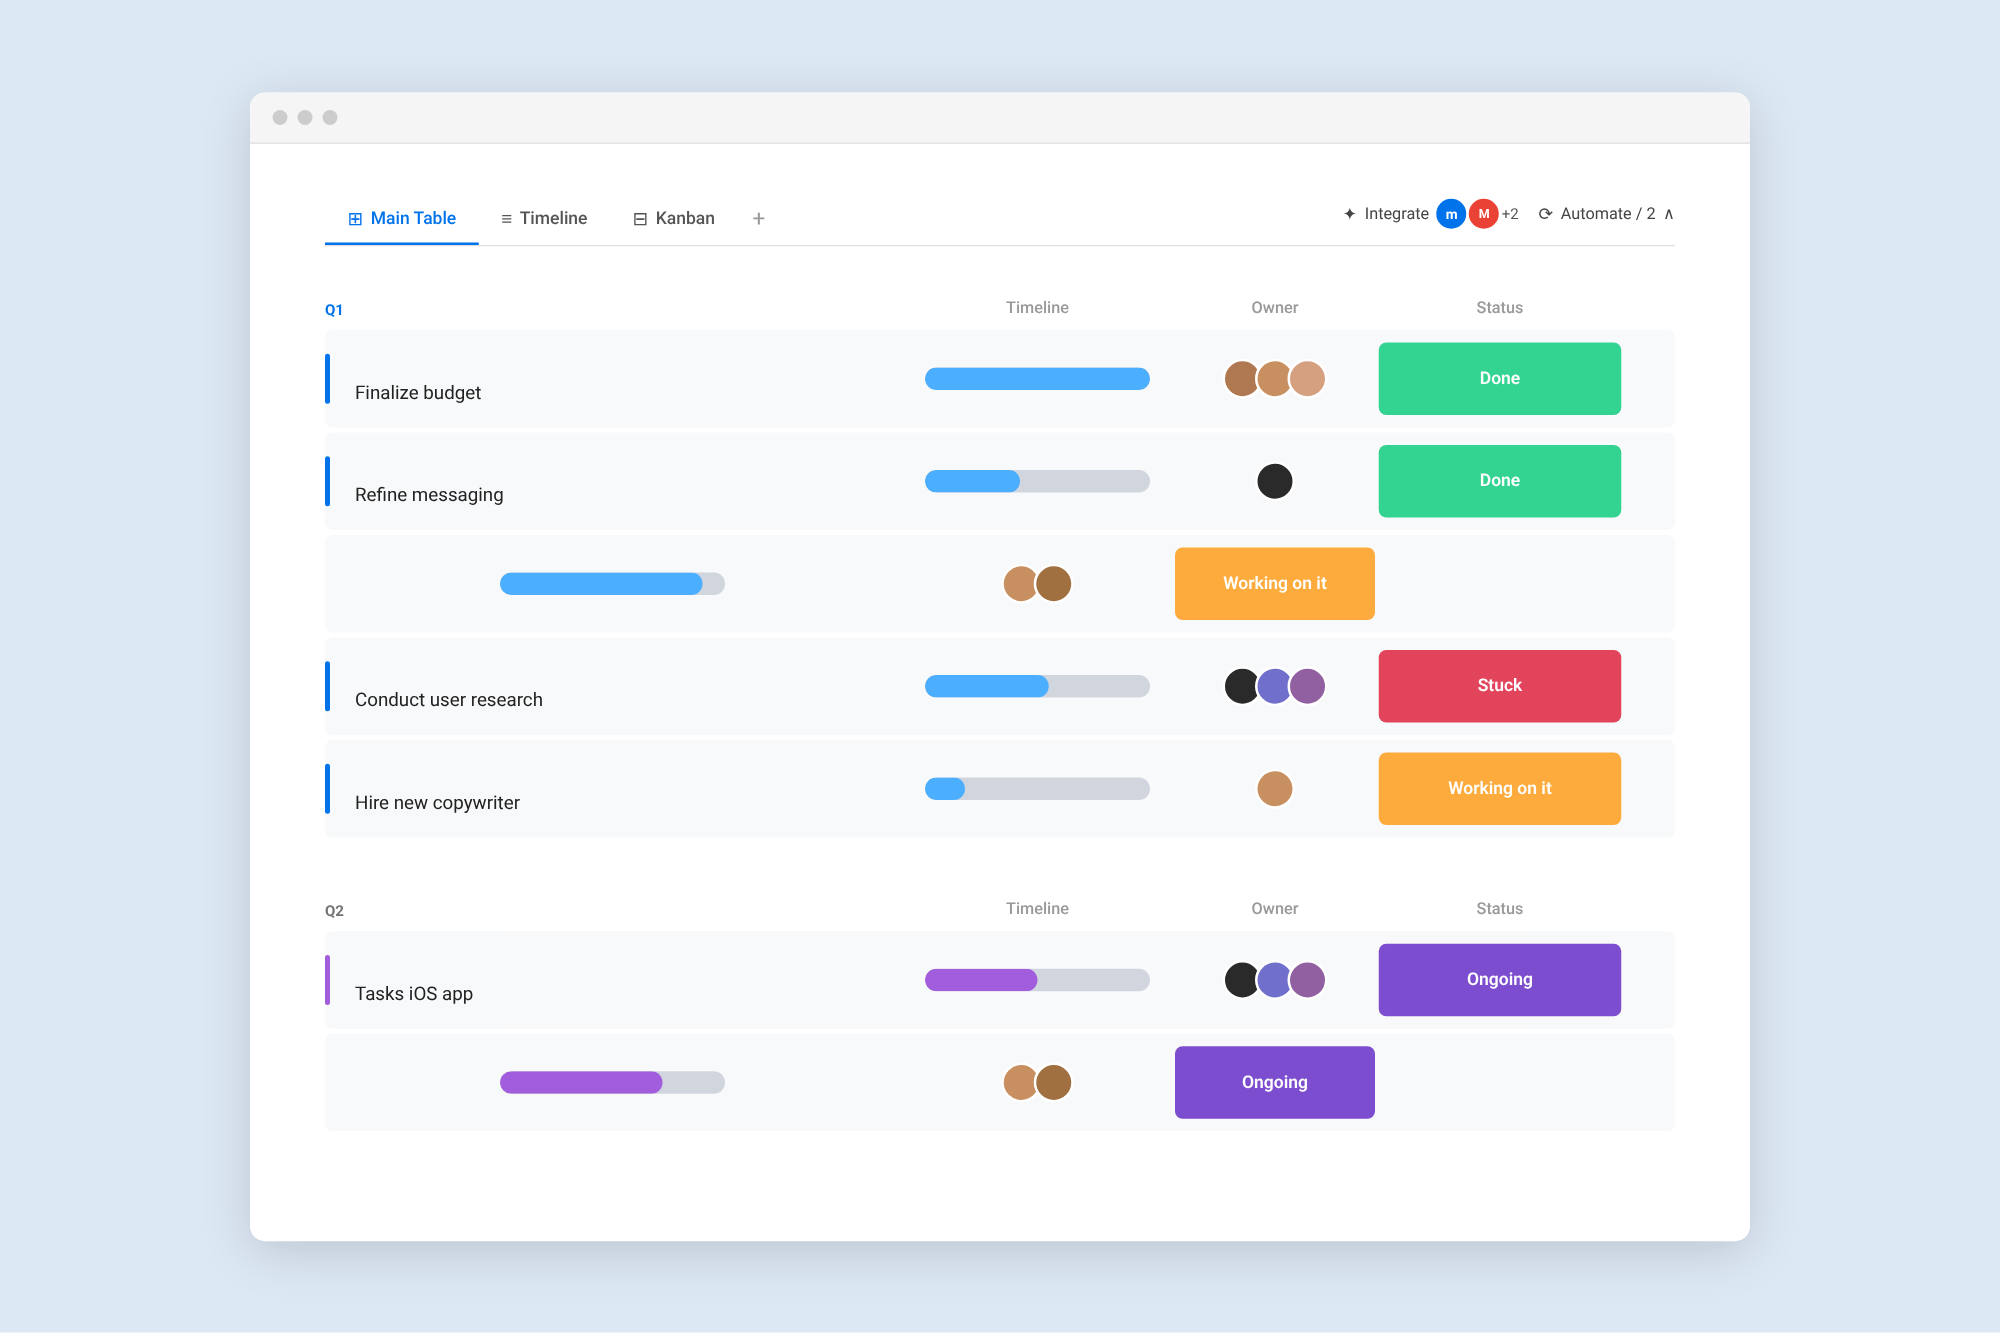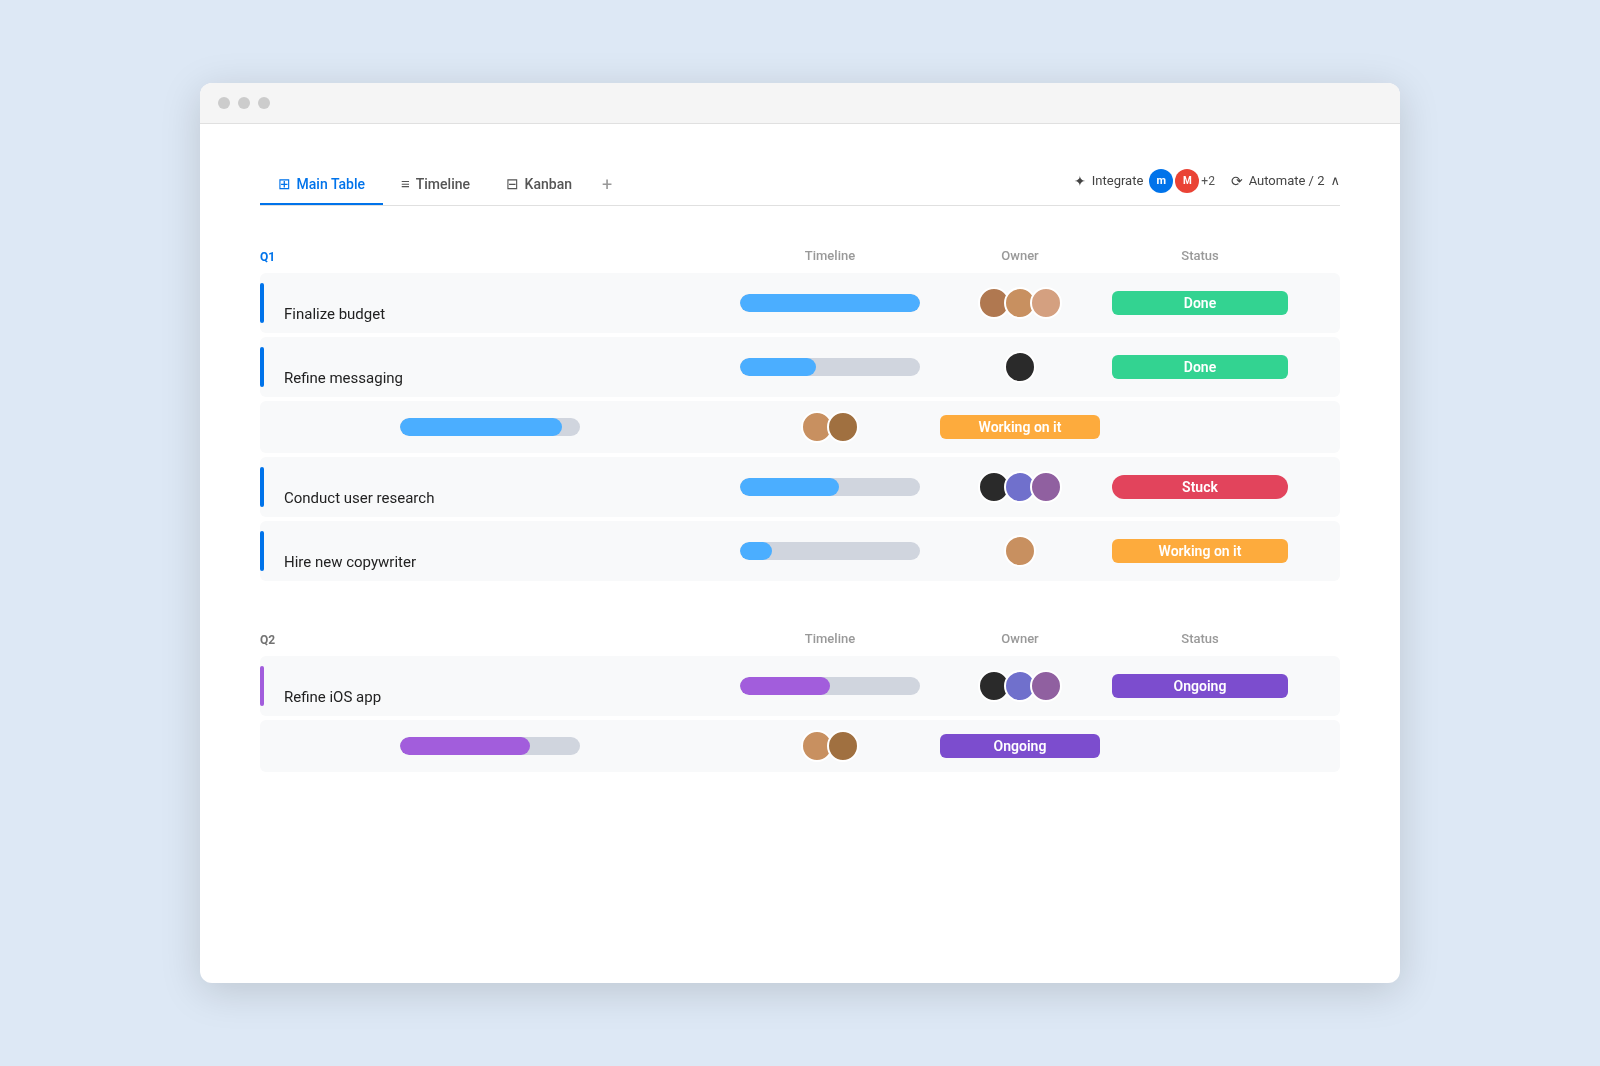--- a/index.html
+++ b/index.html
@@ -189,31 +189,31 @@
       font-weight: 600;
       color: white;
     }
     .avatar:first-child { margin-left: 0; }
     .status-cell {
       display: flex;
       align-items: center;
       justify-content: center;
     }
     .status-badge {
-      padding: 4px 0;
-      width: 176px;
+      padding: 21px 0;
+      width: 194px;
       text-align: center;
       border-radius: 6px;
       color: white;
       font-weight: 600;
       font-size: 14px;
     }
     .status-done { background: #33d391; }
     .status-working { background: #fdab3d; }
-    .status-stuck { background: #e2445c; border-radius: 13px; }
+    .status-stuck { background: #e2445c; }
     .status-ongoing { background: #7c4dce; }
     .add-col {
       display: flex;
       align-items: center;
       justify-content: center;
     }
     .section-header-row {
       display: grid;
       grid-template-columns: 1fr 220px 160px 200px 40px;
       align-items: center;
@@ -368,21 +368,21 @@
           <div class="section-header-row">
             <div><span class="section-title q2">Q2</span></div>
             <div style="text-align: center; color: rgb(153, 153, 153); font-size: 13px; font-weight: 500;">Timeline</div>
             <div style="text-align: center; color: rgb(153, 153, 153); font-size: 13px; font-weight: 500;">Owner</div>
             <div style="text-align: center; color: rgb(153, 153, 153); font-size: 13px; font-weight: 500;">Status</div>
             <div style="text-align: center; color: rgb(153, 153, 153); font-size: 13px; font-weight: 500;"></div>
           </div>
           <div class="task-row">
             <div class="task-name-cell">
               <div class="task-bar-left purple"></div>
-              <span class="task-name">Refine iOS app</span>
+              <span class="task-name">Tasks iOS app</span>
             </div>
             <div class="timeline-cell">
               <div class="timeline-bar">
                 <div class="timeline-fill fill-purple" style="width: 50%;"></div>
               </div>
             </div>
             <div class="owner-cell">
               <div class="avatar" style="background: rgb(42, 42, 42);"></div>
               <div class="avatar" style="background: rgb(112, 112, 204);"></div>
               <div class="avatar" style="background: rgb(144, 96, 160);"></div>

